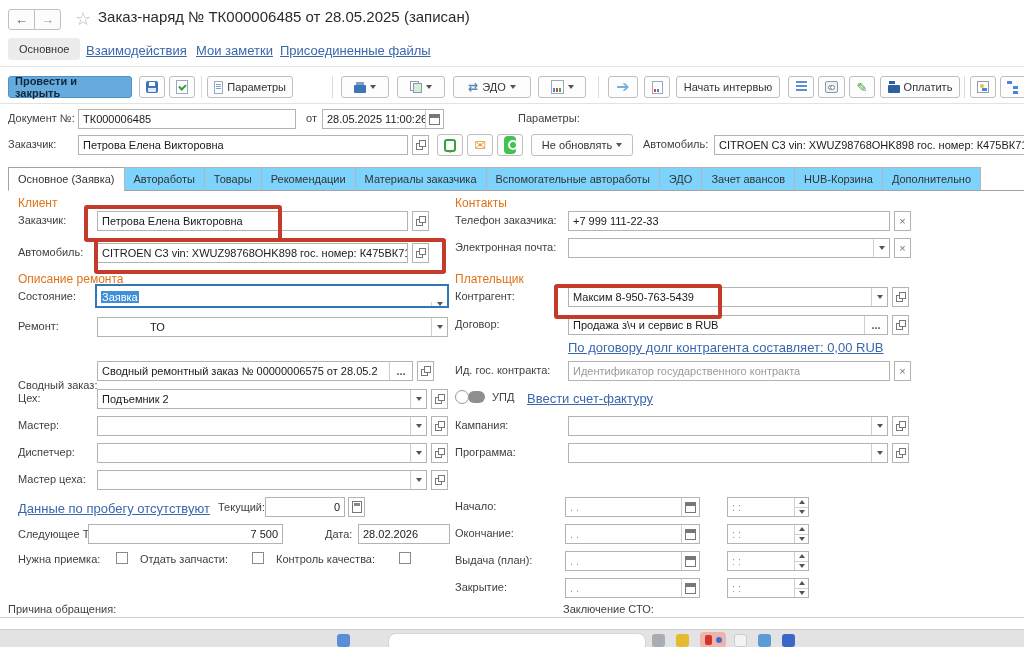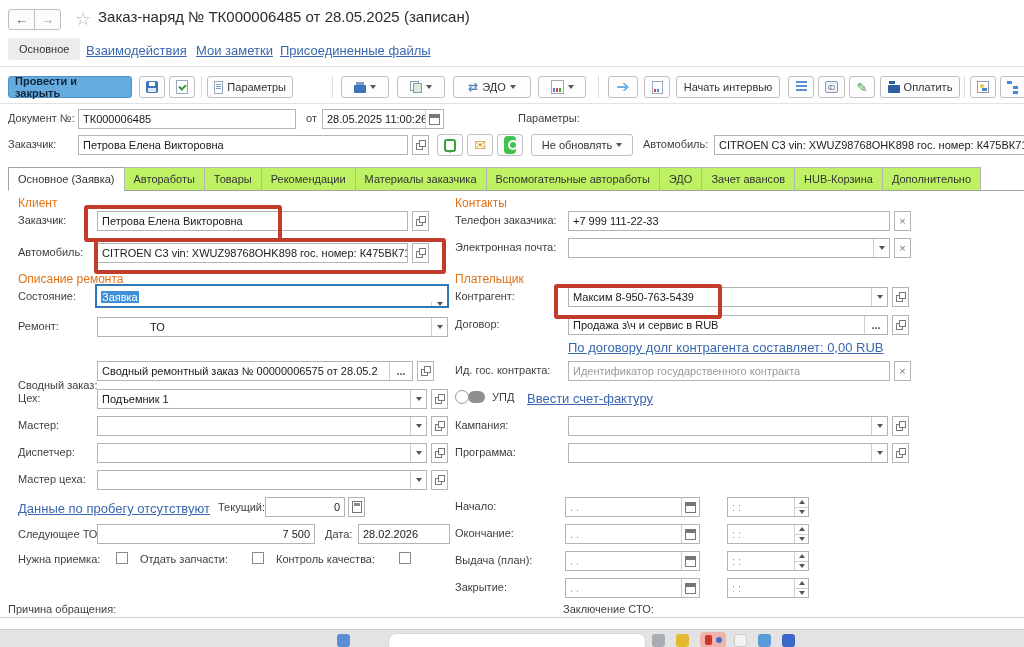--- a/index.html
+++ b/index.html
@@ -78,21 +78,21 @@
   .ic-calc{width:10px;height:12px;border:1px solid #777;background:#fff;position:relative;box-sizing:border-box;}
   .ic-calc::before{content:"";position:absolute;left:1px;top:1px;right:1px;height:3px;background:#888;}
   .glyph-mail{color:#e09b2d;font-size:14px;line-height:1;}
   .glyph-pen{color:#3d9b35;font-size:13px;line-height:1;}
   .glyph-edo{color:#5b87b8;font-size:12px;font-weight:bold;line-height:1;}
   .glyph-arrow{color:#6fb0e0;font-size:16px;font-weight:bold;line-height:1;}
   .glyph-star{position:absolute;left:75px;top:8px;color:#b5b5b5;font-size:18px;}
   
   .tabs{position:absolute;left:0;top:166px;width:1024px;height:25px;display:flex;align-items:flex-end;}
   .tabs::after{content:"";flex:1;border-bottom:1px solid #a3a3a3;height:24px;box-sizing:border-box;}
-  .tab{height:24px;box-sizing:border-box;padding:5px 9px 0;background:#bef264;border:1px solid #b5b5b5;border-bottom:1px solid #a3a3a3;margin-left:-1px;white-space:nowrap;cursor:pointer;}
+  .tab{height:24px;box-sizing:border-box;padding:5px 9px 0;background:#7dd3fc;border:1px solid #b5b5b5;border-bottom:1px solid #a3a3a3;margin-left:-1px;white-space:nowrap;cursor:pointer;}
   .tab.first{margin-left:8px;}
   .tab.active{background:#fff;border-color:#a3a3a3;border-bottom:1px solid #fff;}
   
   .toggle{position:absolute;width:30px;height:14px;}
   .toggle .knob{position:absolute;left:0;top:0;width:14px;height:14px;border:1px solid #999;border-radius:50%;background:#fff;box-sizing:border-box;}
   .toggle .bar{position:absolute;right:0;top:1px;width:17px;height:12px;background:#8f8f8f;border-radius:6px;}
   
   .anno{position:absolute;border:4px solid #c23b2b;border-radius:3px;z-index:50;pointer-events:none;}
   
   .botline{position:absolute;left:0;top:617px;width:1024px;height:1px;background:#d2d2d2;}
@@ -278,21 +278,21 @@
   <div class="fld" style="left:97px;top:361px;width:316px;">
       <span class="val">Сводный ремонтный заказ № 00000006575 от 28.05.2</span>
       <span class="dots">...</span>
     </div>
   <div class="sqbtn" style="left:417px;top:361px;">
       <span class="ic-open"></span>
     </div>
 
   <div class="lbl" style="left:18px;top:392px;">Цех:</div>
   <div class="fld" style="left:97px;top:389px;width:330px;">
-      <span class="val">Подъемник 1</span>
+      <span class="val">Подъемник 2</span>
       <span class="dd">
         <span class="tri-down"></span>
       </span>
     </div>
   <div class="sqbtn" style="left:431px;top:389px;">
       <span class="ic-open"></span>
     </div>
 
   <div class="lbl" style="left:18px;top:419px;">Мастер:</div>
   <div class="fld" style="left:97px;top:416px;width:330px;">
@@ -330,21 +330,21 @@
   <span class="link" style="left:18px;top:501px;">Данные по пробегу отсутствуют</span>
   <div class="lbl" style="left:218px;top:501px;">Текущий:</div>
   <div class="fld" style="left:265px;top:497px;width:80px;">
       <span class="val num">0</span>
     </div>
   <div class="sqbtn" style="left:348px;top:497px;">
       <span class="ic-calc"></span>
     </div>
 
   <div class="lbl" style="left:18px;top:528px;">Следующее ТО:</div>
-  <div class="fld" style="left:97px;top:524px;width:218px;padding-left:36px;">
+  <div class="fld" style="left:88px;top:524px;width:195px;padding-left:36px;">
       <span class="val num">7 500</span>
     </div>
   <div class="lbl" style="left:325px;top:528px;">Дата:</div>
   <div class="fld" style="left:358px;top:524px;width:92px;">
       <span class="val">28.02.2026</span>
     </div>
 
   <div class="lbl" style="left:18px;top:553px;">Нужна приемка:</div>
   <div class="cb" style="left:116px;top:552px;"></div>
   <div class="lbl" style="left:140px;top:553px;">Отдать запчасти:</div>

